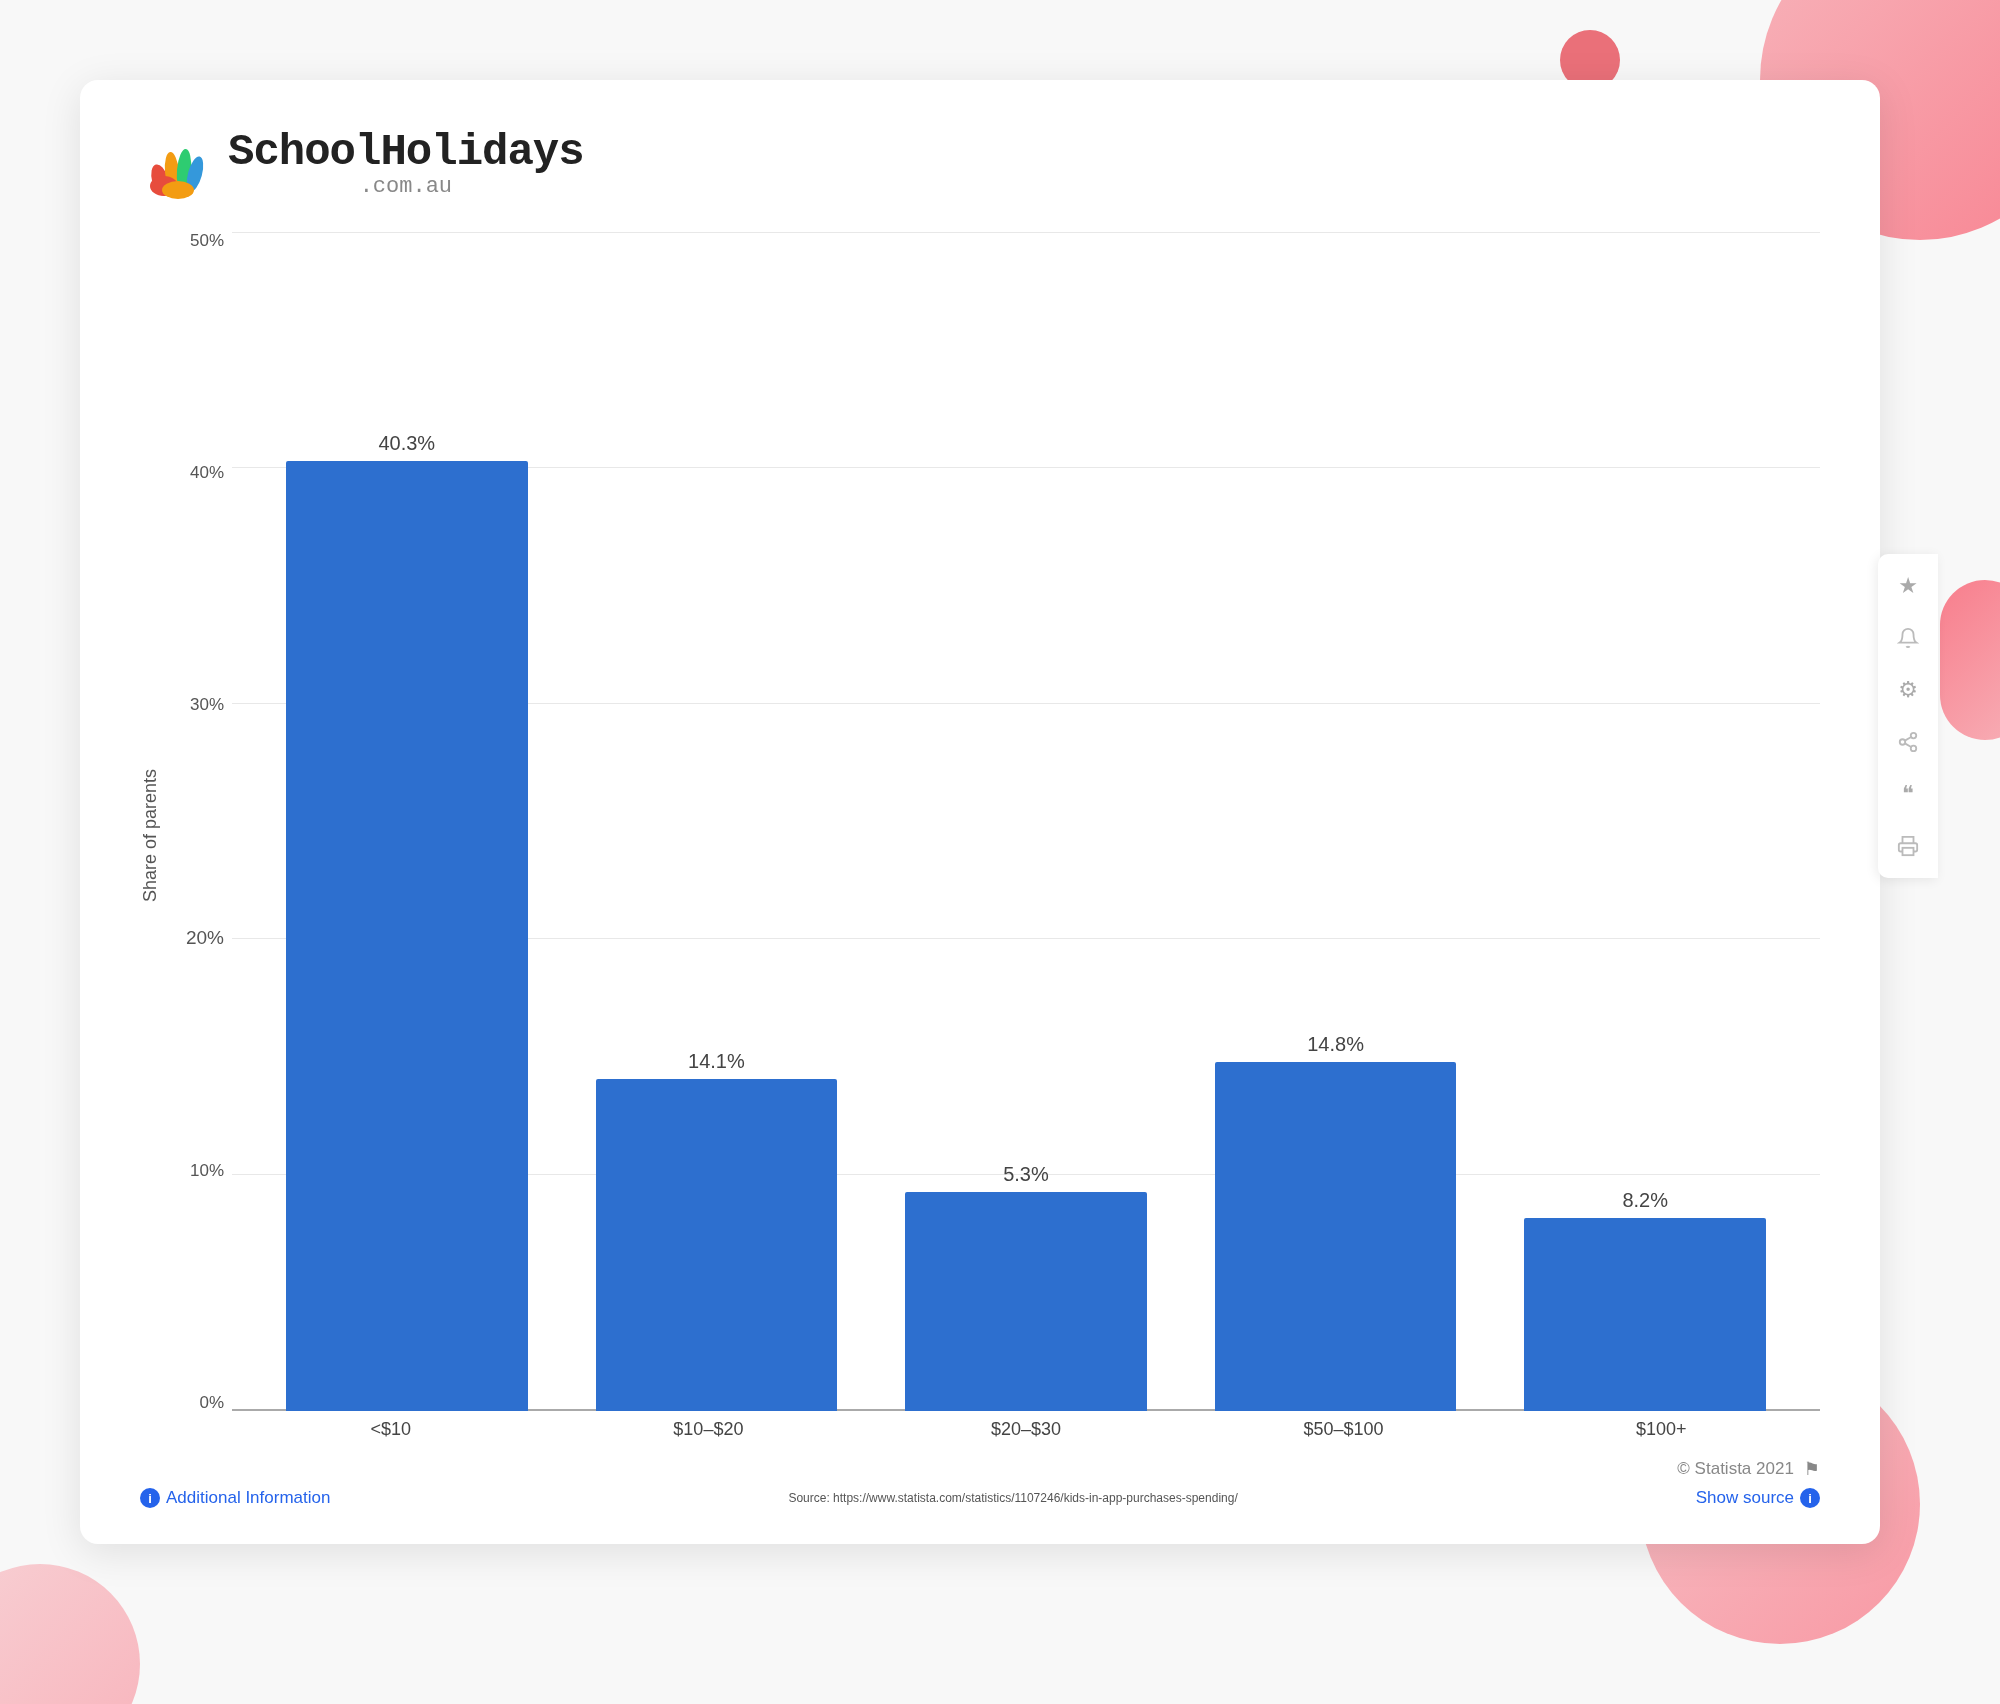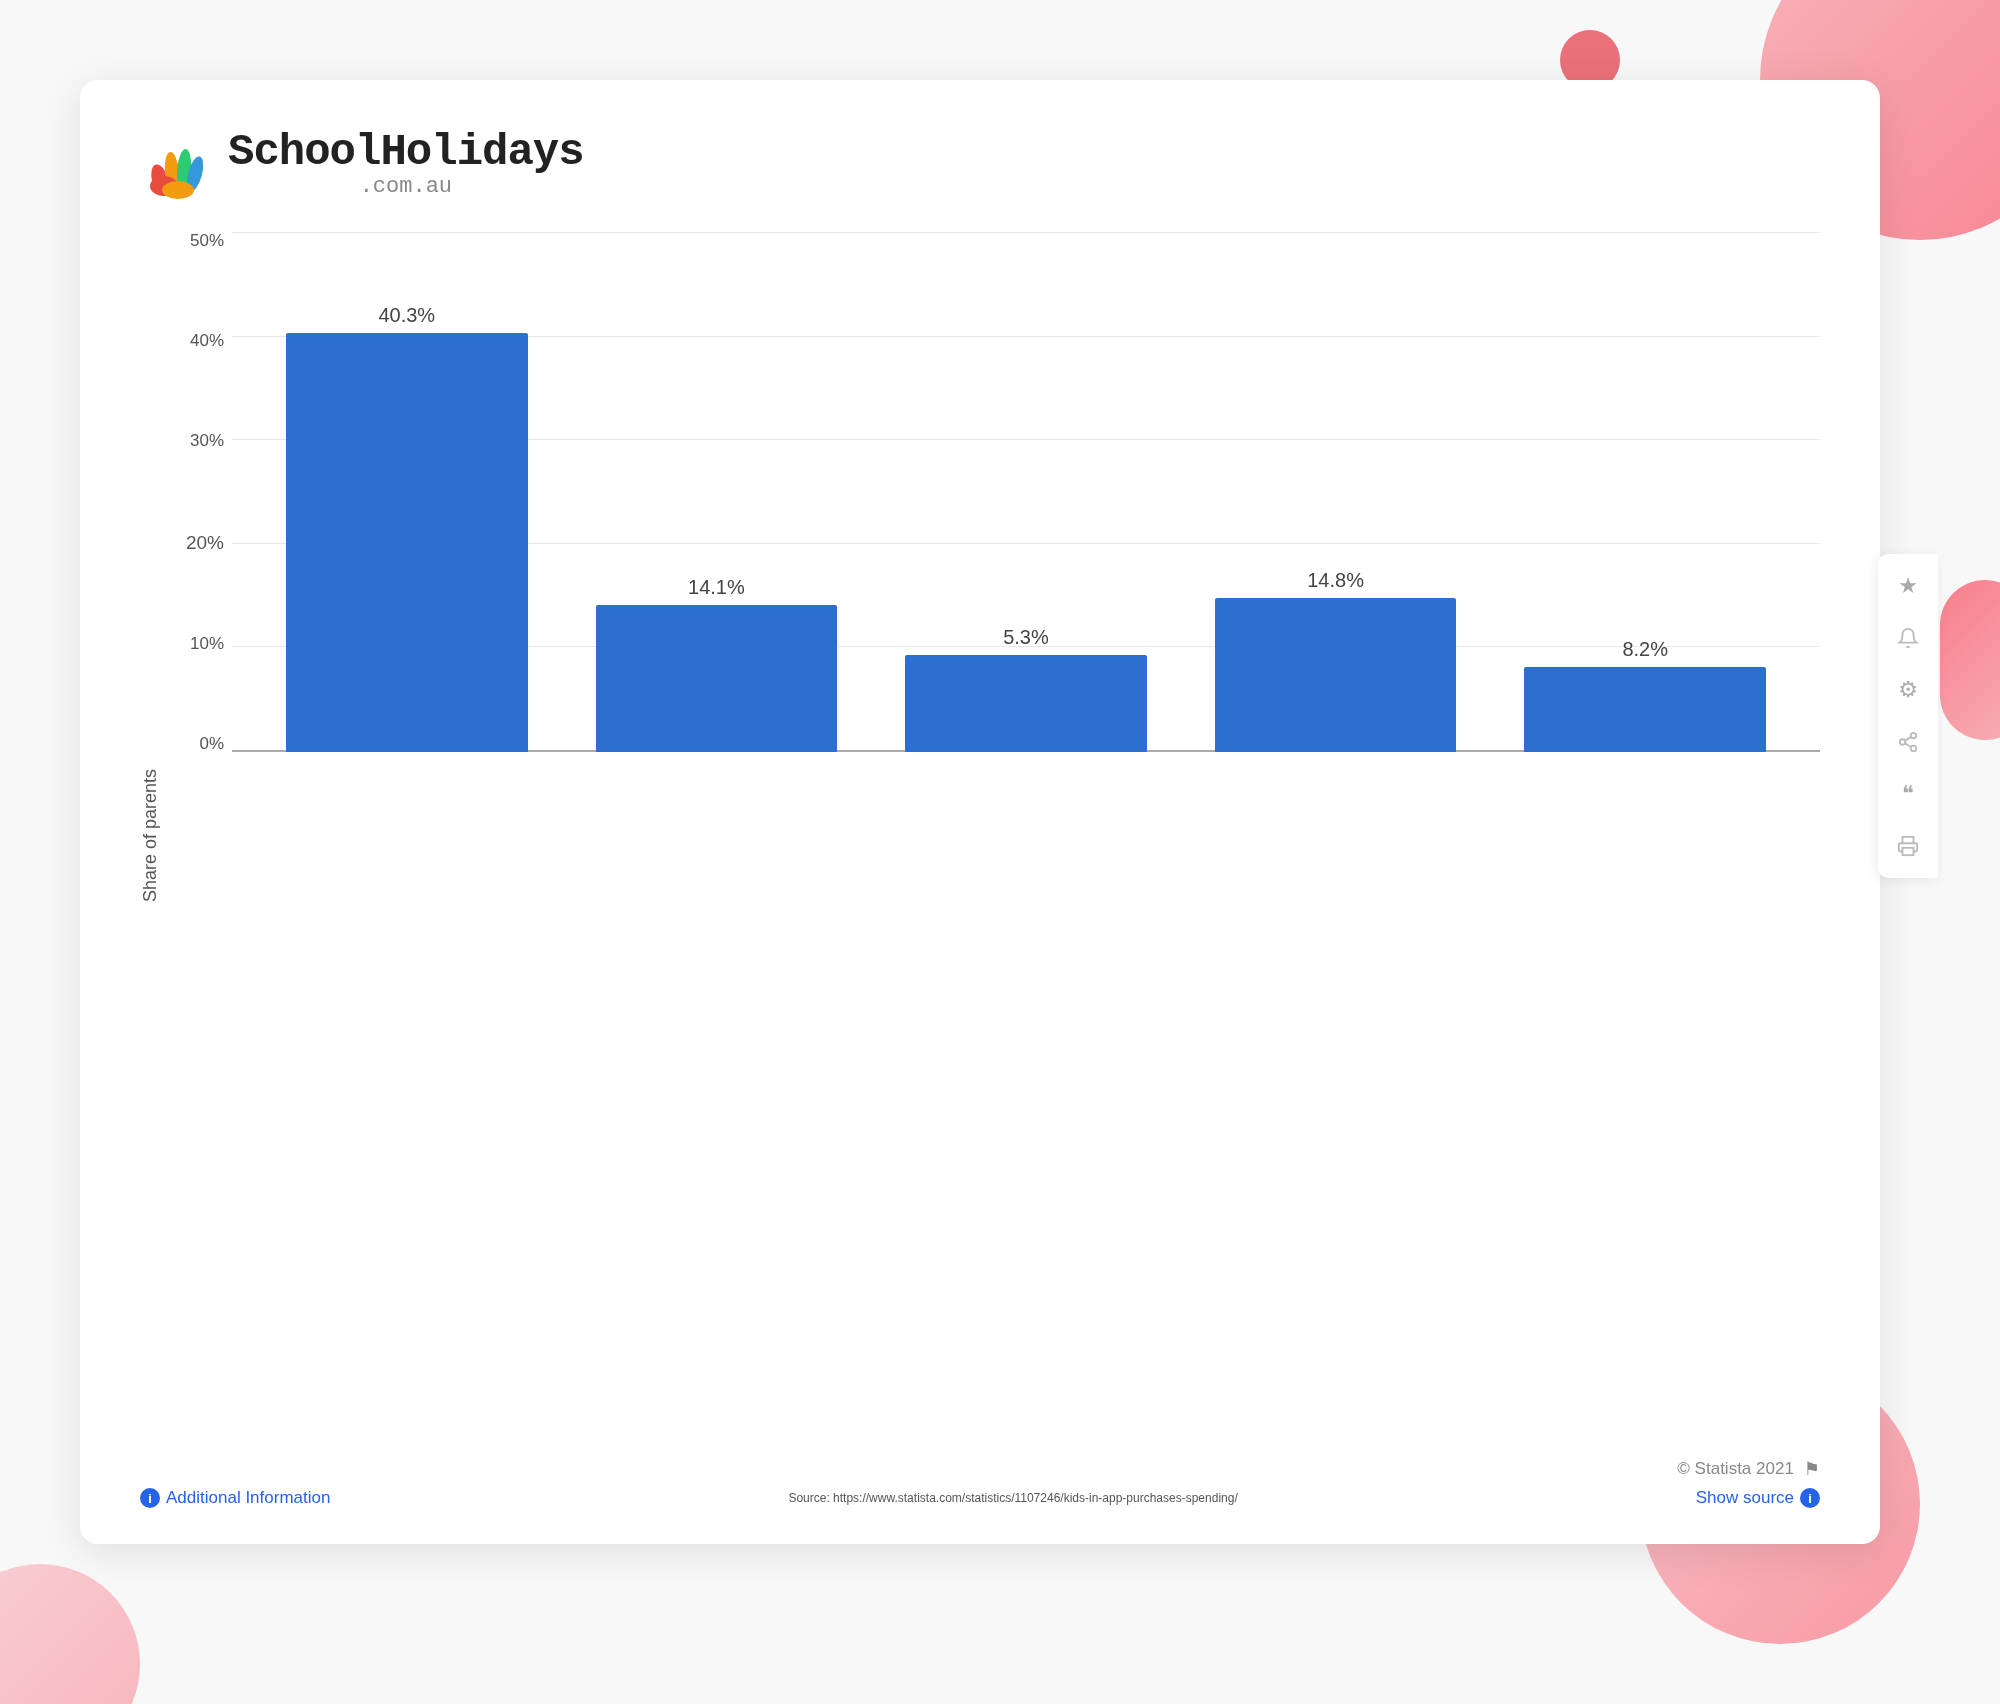--- a/index.html
+++ b/index.html
@@ -127,21 +127,21 @@
       color: #555;
       text-align: center;
       width: 32px;
       margin-right: 8px;
       align-self: center;
     }
 
     .chart-inner {
       flex: 1;
       display: flex;
-      flex-direction: row;
+      flex-direction: column;
     }
 
     .chart-plot {
       flex: 1;
       display: flex;
       flex-direction: row;
       align-items: flex-end;
       position: relative;
     }
 
@@ -388,20 +388,27 @@
               <div class="bar-value-label">14.8%</div>
               <div class="bar" style="height: 29.6%; background: rgb(45, 111, 207);"></div>
             </div>
             <div class="bar-group">
               <div class="bar-value-label">8.2%</div>
               <div class="bar" style="height: 16.4%; background: rgb(45, 111, 207);"></div>
             </div>
           </div>
       </div>
 
+      <div class="x-axis" id="x-axis">
+          <div class="x-tick">&lt;$10</div>
+          <div class="x-tick">$10–$20</div>
+          <div class="x-tick">$20–$30</div>
+          <div class="x-tick">$50–$100</div>
+          <div class="x-tick">$100+</div>
+        </div>
     </div>
   </div>
 
   <div class="footer">
     <div class="footer-top">
       <span>© Statista 2021</span>
       <span class="footer-flag">⚑</span>
     </div>
     <div class="footer-bottom">
       <div class="additional-info">

